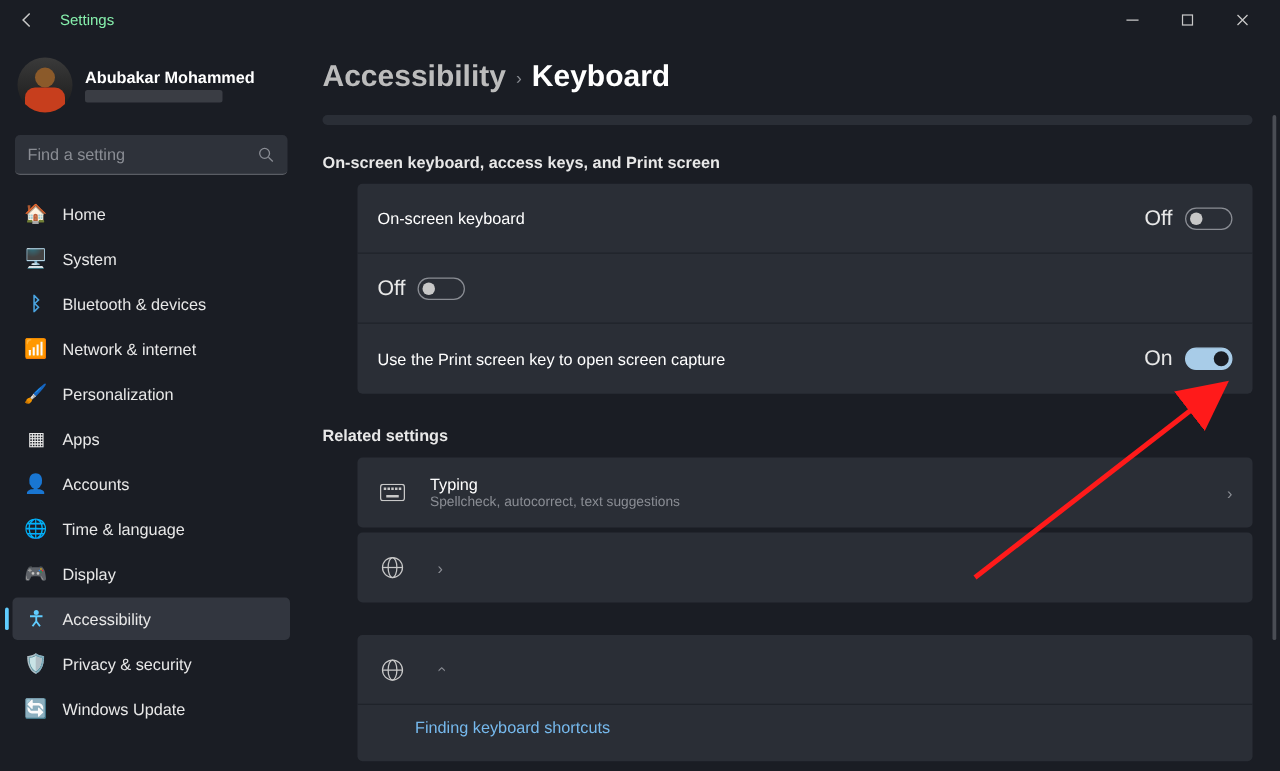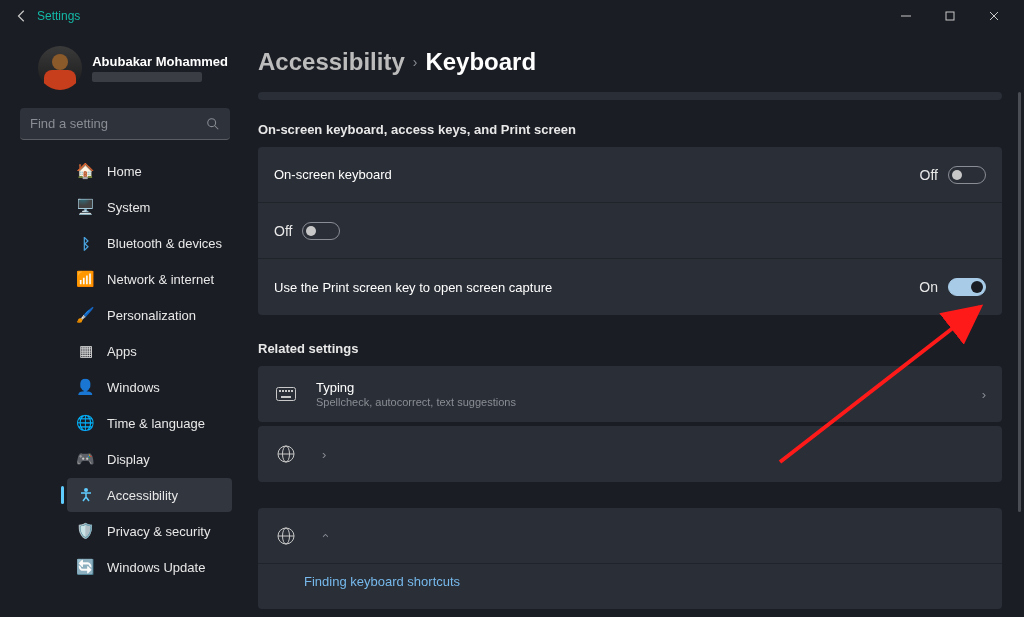--- a/index.html
+++ b/index.html
@@ -25,22 +25,22 @@
     .titlebar-back {
       width: 28px;
       height: 28px;
       display: flex;
       align-items: center;
       justify-content: center;
       cursor: pointer;
     }
     .titlebar-title {
       font-size: 12px;
-      color: #14b8a6;
-      margin-left: 1px;
+      color: #86efac;
+      margin-left: 12px;
     }
     .window-controls {
       margin-left: auto;
       display: flex;
       gap: 0;
     }
     .win-btn {
       width: 44px;
       height: 28px;
       display: flex;
@@ -51,21 +51,20 @@
     }
     .main-layout {
       display: flex;
       height: calc(100% - 32px);
     }
     .sidebar {
       width: 240px;
       padding: 8px 8px 8px 10px;
       display: flex;
       flex-direction: column;
-      align-items: flex-end;
     }
     .user-block {
       display: flex;
       align-items: center;
       gap: 10px;
       padding: 6px 4px 14px 4px;
     }
     .avatar {
       width: 44px;
       height: 44px;
@@ -201,20 +200,21 @@
     .section-header {
       font-size: 13px;
       font-weight: 600;
       color: #e8e8e8;
       margin-bottom: 10px;
     }
     .card {
       background: #2a2e36;
       border-radius: 4px;
       margin-bottom: 4px;
+      margin-left: 28px;
     }
     .card-row {
       display: flex;
       align-items: center;
       padding: 12px 16px;
       border-bottom: 1px solid #1f232a;
       min-height: 56px;
     }
     .card-row:last-child {
       border-bottom: none;
@@ -234,21 +234,21 @@
     .card-title {
       font-size: 13px;
       color: #fff;
     }
     .card-desc {
       font-size: 11px;
       color: #8a8d94;
       margin-top: 1px;
     }
     .card-state {
-      font-size: 14px;
+      font-size: 17px;
       color: #e8e8e8;
       margin-right: 10px;
     }
     .toggle {
       width: 38px;
       height: 18px;
       border-radius: 9px;
       border: 1px solid #8a8d94;
       position: relative;
       cursor: pointer;
@@ -380,21 +380,21 @@
       <div class="nav-item">
           <span class="nav-icon">🖌️</span>
           <span>Personalization</span>
         </div>
       <div class="nav-item">
           <span class="nav-icon">▦</span>
           <span>Apps</span>
         </div>
       <div class="nav-item">
           <span class="nav-icon">👤</span>
-          <span>Windows</span>
+          <span>Accounts</span>
         </div>
       <div class="nav-item">
           <span class="nav-icon" style="color:#5aa5c8">🌐</span>
           <span>Time &amp; language</span>
         </div>
       <div class="nav-item">
           <span class="nav-icon">🎮</span>
           <span>Display</span>
         </div>
       <div class="nav-item active">

